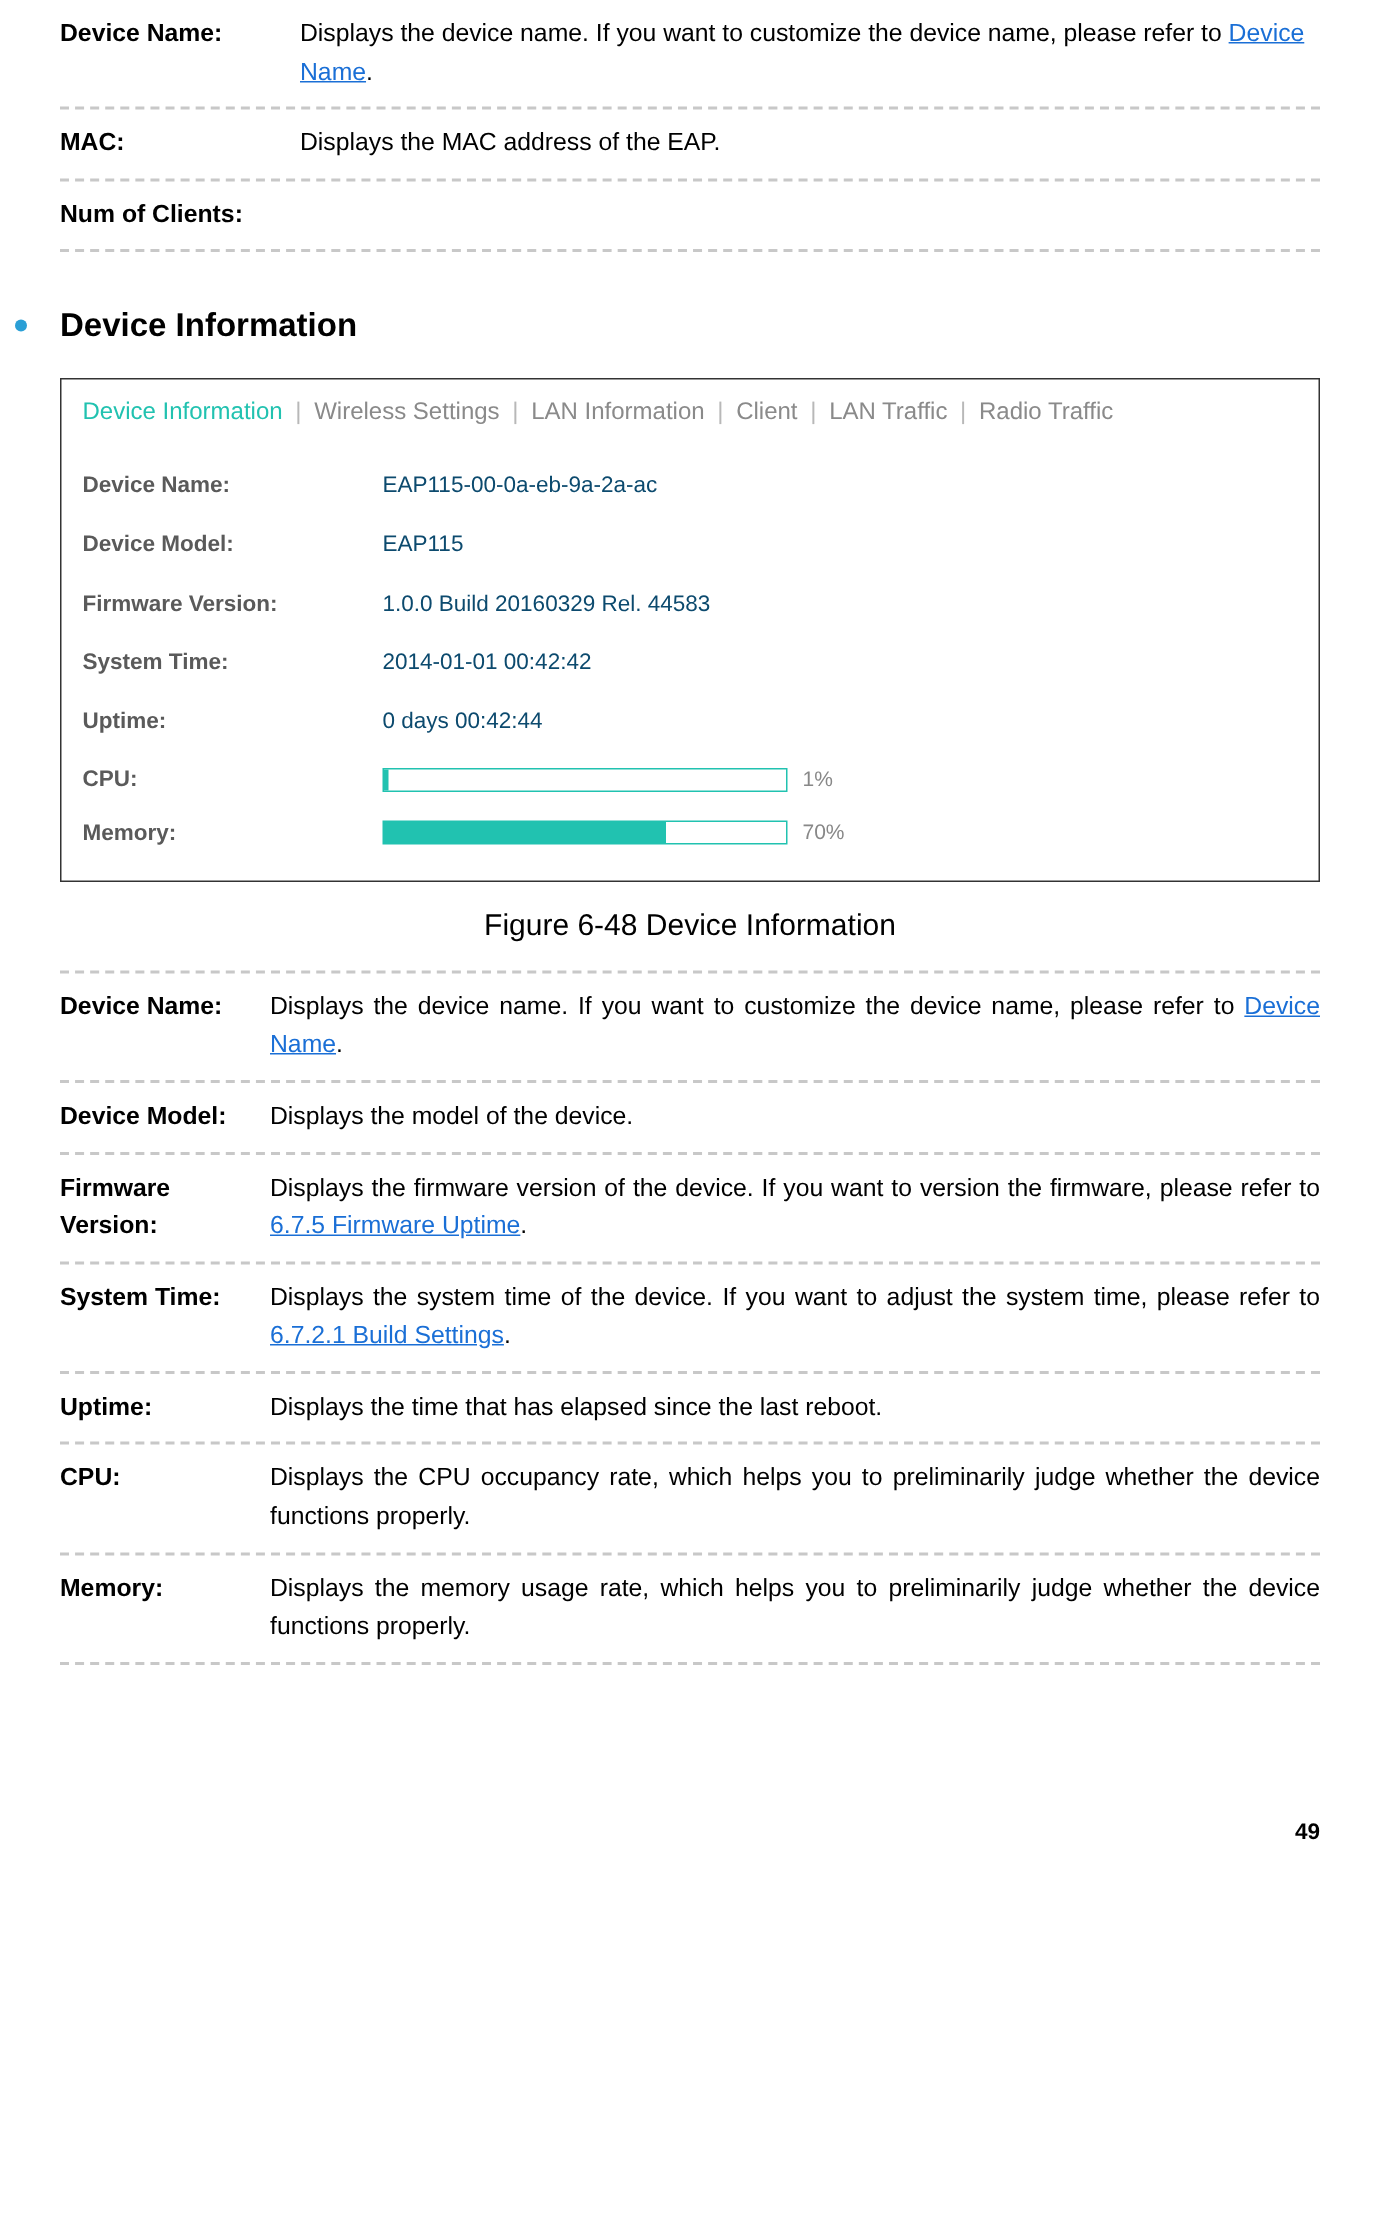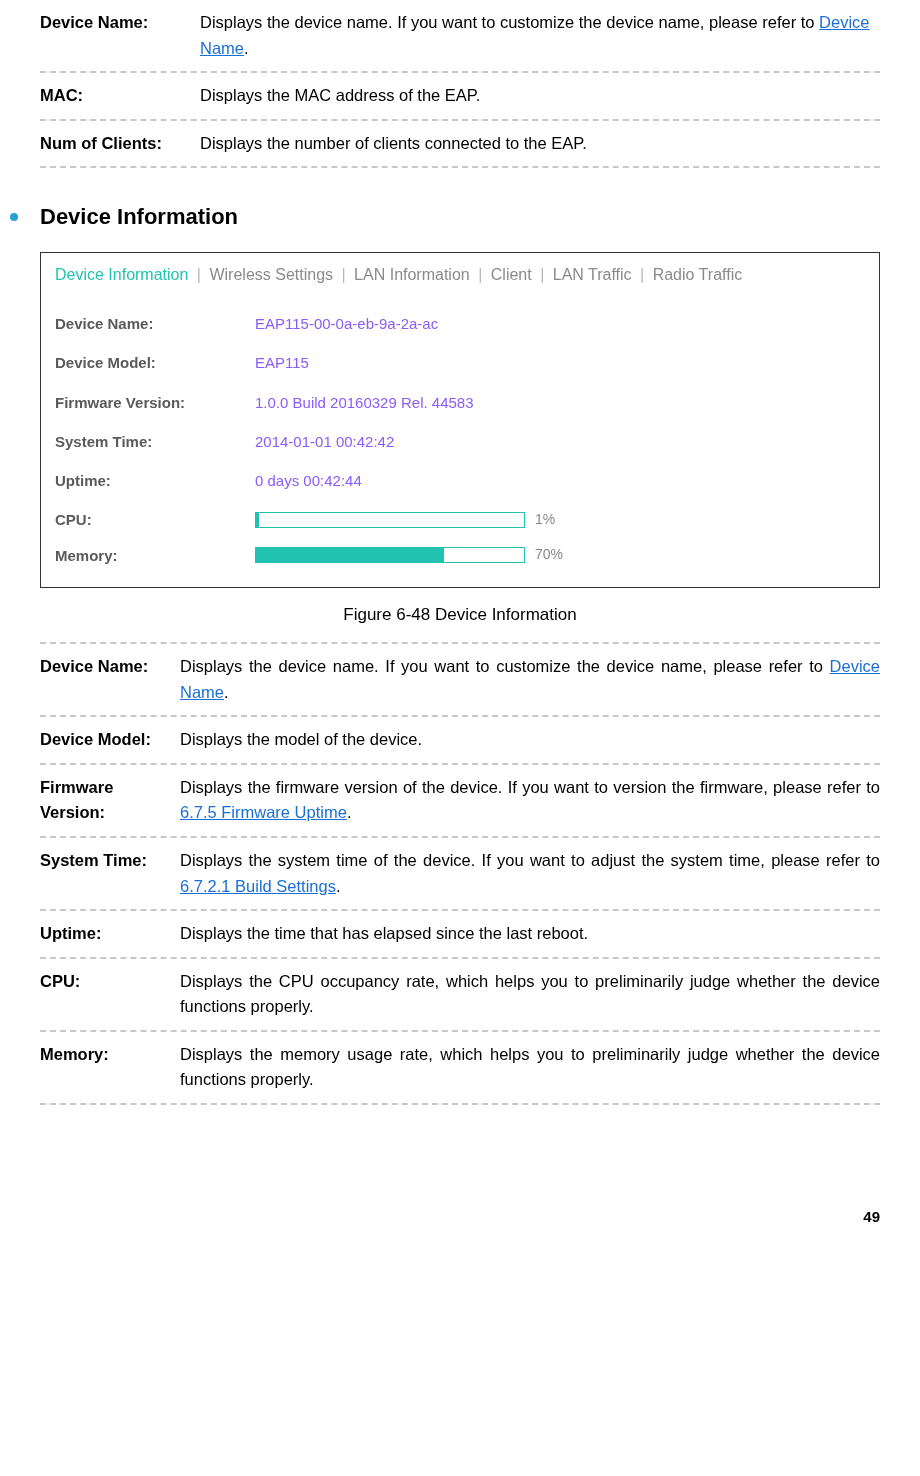--- a/index.html
+++ b/index.html
@@ -68,21 +68,21 @@
     align-items: center;
     margin: 12px 0 16px 0;
     font-size: 15px;
   }
   .info-label {
     width: 200px;
     font-weight: 700;
     color: #5a5a5a;
   }
   .info-value {
-    color: #8b5cf6;
+    color: #0c4a6e;
   }
   .bar-wrap {
     display: flex;
     align-items: center;
   }
   .bar {
     width: 270px;
     height: 16px;
     border: 1px solid #21c2b0;
     position: relative;
@@ -92,21 +92,21 @@
     height: 100%;
     background: #21c2b0;
   }
   .bar-pct {
     color: #888;
     font-size: 14px;
   }
   .figure-caption {
     text-align: center;
     margin: 14px 0 14px 0;
-    font-size: 17px;
+    font-size: 20px;
   }
   .table2 .dashed-row { padding: 10px 0; }
   .table2 .row-label { width: 140px; }
   .table2 .dashed-row:first-child { border-top: 2px dashed #c8c8c8; }
   .dashed-top { border-top: 2px dashed #c8c8c8; }
   .page-num {
     text-align: right;
     font-weight: 700;
     font-size: 15px;
     margin-top: 100px;
@@ -121,21 +121,20 @@
     <div class="row-desc">
       <span>Displays the device name. If you want to customize the device name, please refer to </span><a href="#" class="link">Device Name</a><span>.</span>
     </div>
   </div>
   <div class="dashed-row">
     <div class="row-label">MAC:</div>
     <div class="row-desc">Displays the MAC address of the EAP.</div>
   </div>
   <div class="dashed-row">
     <div class="row-label">Num of Clients:</div>
-    <div class="row-desc">Displays the number of clients connected to the EAP.</div>
   </div>
 </div>
 
 <div class="section-head">
   <div class="bullet"></div>
   <div class="section-title">Device Information</div>
 </div>
 
 <div class="panel">
   <div class="tabs">

